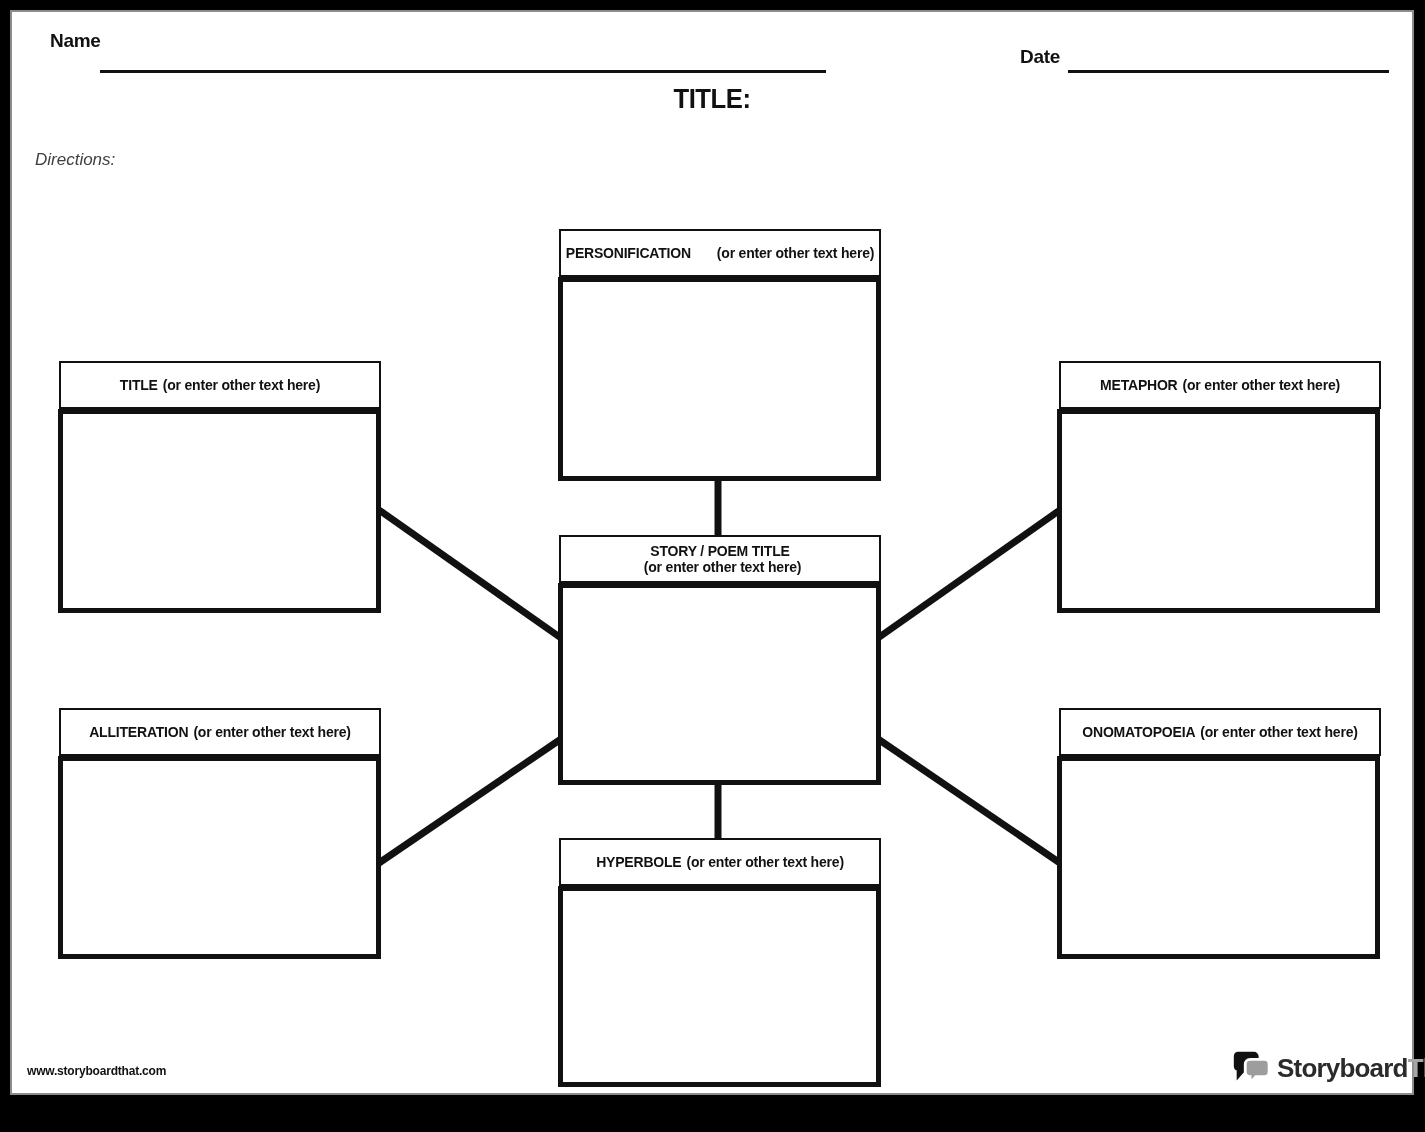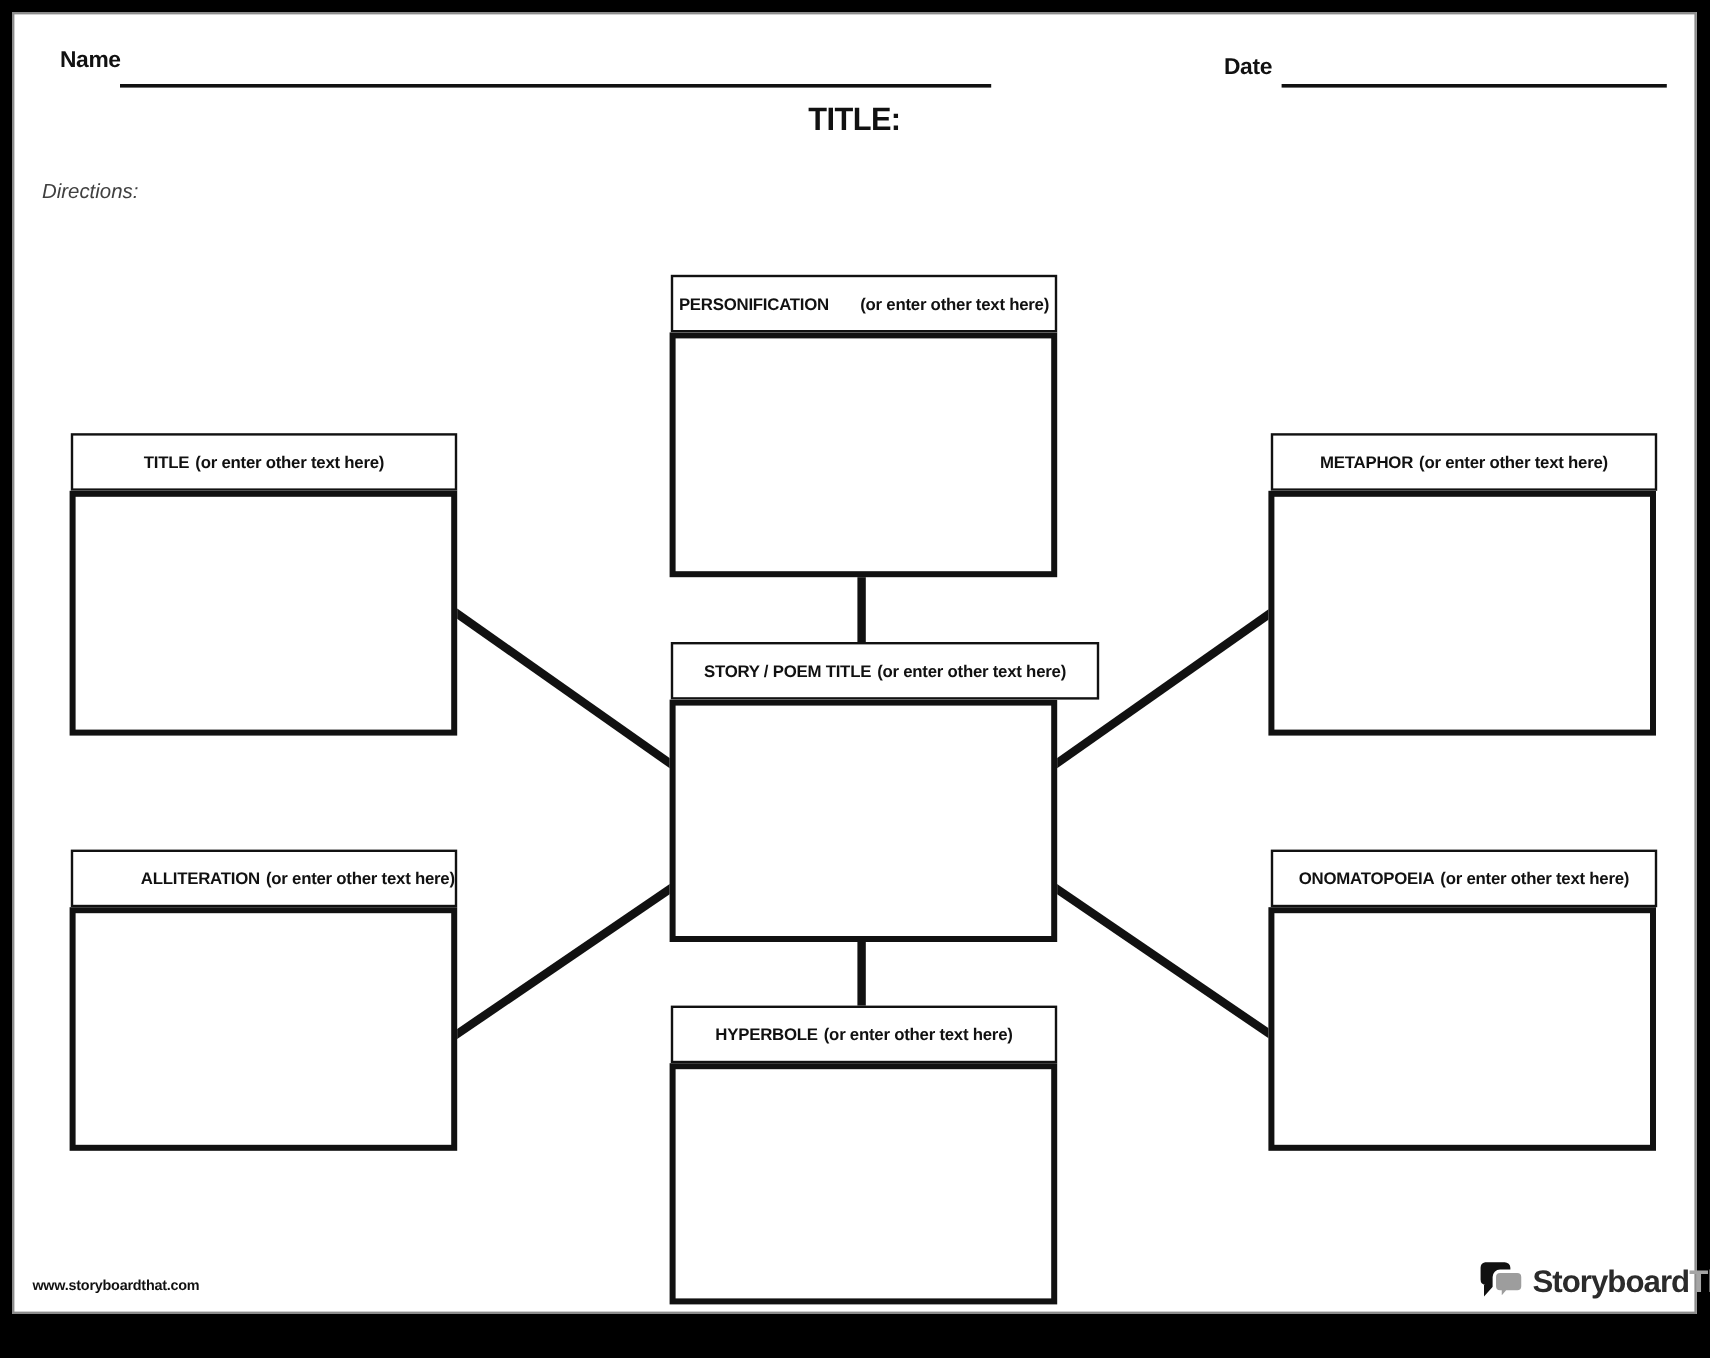--- a/index.html
+++ b/index.html
@@ -79,23 +79,23 @@
     background: #fff;
     border: 5px solid #111;
   }
   
   .lbl-personification { left: 547px; top: 217px; width: 322px; height: 48px; gap: 21px; }
   .box-personification { left: 546px; top: 265px; width: 323px; height: 204px; }
   .lbl-simile          { left: 47px;  top: 349px; width: 322px; height: 48px; }
   .box-simile          { left: 46px;  top: 397px; width: 323px; height: 204px; }
   .lbl-metaphor        { left: 1047px; top: 349px; width: 322px; height: 48px; }
   .box-metaphor        { left: 1045px; top: 397px; width: 323px; height: 204px; }
-  .lbl-center          { left: 547px; top: 523px; width: 357px; height: 48px; }
+  .lbl-center          { left: 547px; top: 523px; width: 322px; height: 48px; flex-direction: column; }
   .box-center          { left: 546px; top: 571px; width: 323px; height: 202px; }
-  .lbl-alliteration    { left: 47px;  top: 696px; width: 322px; height: 48px; justify-content: flex-end; }
+  .lbl-alliteration    { left: 47px;  top: 696px; width: 322px; height: 48px; }
   .box-alliteration    { left: 46px;  top: 744px; width: 323px; height: 203px; }
   .lbl-onomatopoeia    { left: 1047px; top: 696px; width: 322px; height: 48px; }
   .box-onomatopoeia    { left: 1045px; top: 744px; width: 323px; height: 203px; }
   .lbl-hyperbole       { left: 547px; top: 826px; width: 322px; height: 48px; }
   .box-hyperbole       { left: 546px; top: 874px; width: 323px; height: 201px; }
   
   .website {
     position: absolute;
     left: 15px; top: 1052px;
     font-size: 12px;
@@ -116,21 +116,21 @@
     letter-spacing: -0.8px;
     color: #2b2b2b;
   }
   .logo-text .secondary { color: #a5a5a5; }
 </style>
 </head>
 <body>
 
 <div class="page">
 
-  <span class="field-label" style="left:38px; top:28px;text-align:center;">Name</span>
+  <span class="field-label" style="left:38px; top:18px;text-align:center;">Name</span>
   <div class="write-line" style="left:88px; top:58px; width:726px;"></div>
 
   <span class="field-label" style="left:1008px; top:34px;">Date</span>
   <div class="write-line" style="left:1056px; top:58px; width:321px;"></div>
 
   <div class="page-title">TITLE:</div>
 
   <div class="directions">Directions:</div>
 
   <svg class="connectors" viewBox="0 0 1400 1081" xmlns="http://www.w3.org/2000/svg">

